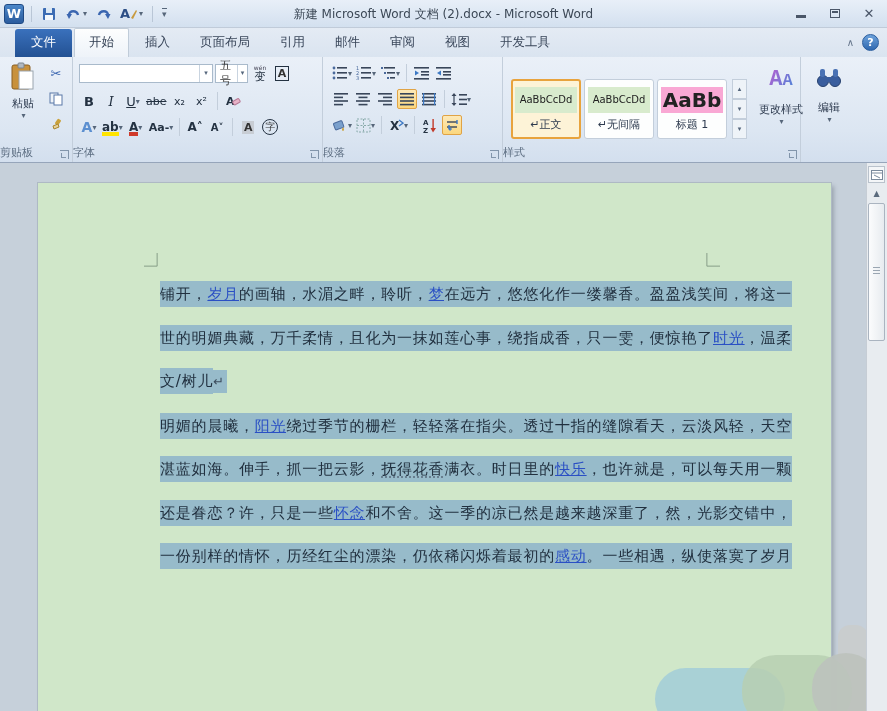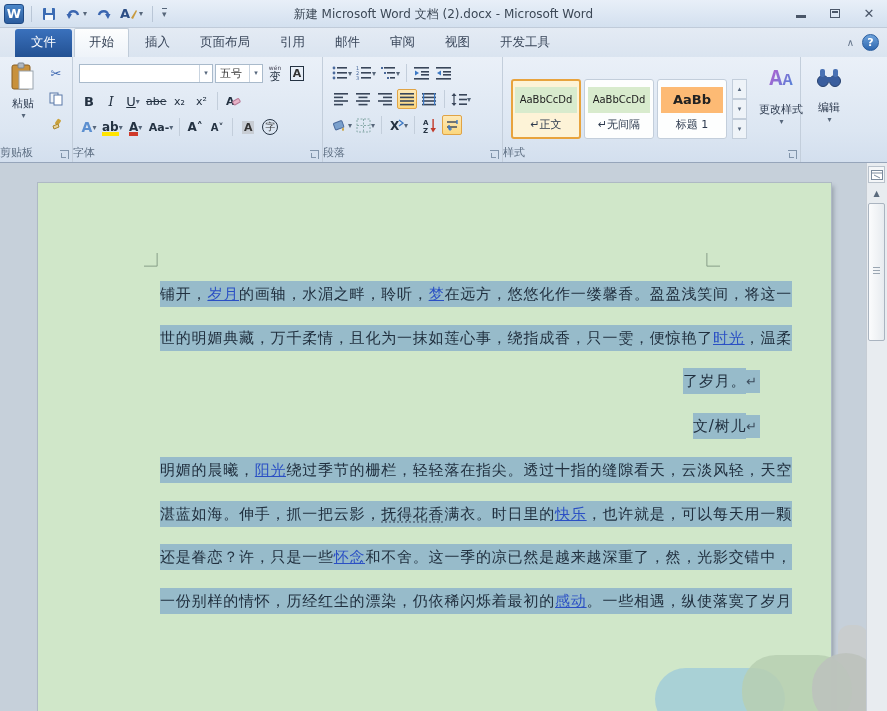--- a/index.html
+++ b/index.html
@@ -88,40 +88,40 @@
   .rrow { position:absolute; display:flex; align-items:center; gap:2px; }
   .vsep { width:1px; height:18px; background:#c3cedb; margin:0 3px; }
 
   
   .style-item { width:70px; height:60px; border:1px solid #c3cedb; border-radius:3px;
     background:#fdfefe; display:flex; flex-direction:column; align-items:center;
     justify-content:center; margin-right:3px; }
   .style-item.selected { border:2px solid #e8a33d; background:#fdf3d7; }
   .style-prev { width:62px; height:26px; background:#d8ebcd; display:flex; align-items:center;
     justify-content:center; font-size:10px; color:#222; }
-  .style-prev.h1 { font-weight:bold; font-size:13px; background:#fdba74; }
+  .style-prev.h1 { font-weight:bold; font-size:20px; background:#f9a8d4; }
   .style-name { font-size:11px; color:#2d3a4e; margin-top:4px; }
   .gal-scroll { display:flex; flex-direction:column; width:15px; }
   .gal-scroll span { height:20px; border:1px solid #c3cedb; background:#eef3f8; font-size:7px;
     display:flex; align-items:center; justify-content:center; color:#55667c; }
   .bigbtn { display:flex; flex-direction:column; align-items:center; justify-content:flex-start;
     padding-top:6px; width:52px; height:92px; border-radius:3px; }
   .bigbtn .blabel { font-size:11px; color:#2d3a4e; margin-top:11px; white-space:nowrap; }
   .aa-icon { font-weight:bold; font-size:22px; line-height:1;
     background:linear-gradient(120deg,#b75fd0,#4a86d8); -webkit-background-clip:text;
     background-clip:text; color:transparent;font-family:Liberation Mono, monospace; }
 
   
   .docarea { position:absolute; left:0; top:163px; width:887px; height:548px;
     background:#c6d0da; overflow:hidden; }
   .page { position:absolute; left:38px; top:20px; width:793px; height:528px;
     background:var(--page-green); box-shadow:0 0 0 1px #aeb9c4, 3px 3px 4px rgba(90,100,112,.4); }
   .cmark { position:absolute; width:14px; height:14px; }
   .doc-text { position:absolute; left:122px; top:97px; width:600px; }
-  .line { margin-bottom:15.5px; white-space:nowrap;text-align:right; }
+  .line { margin-bottom:15.5px; white-space:nowrap; }
   .line .seg { background:var(--sel-blue); color:#21303f; font-size:15px; line-height:28px;
     padding:4px 0; letter-spacing:0.8px; }
   .line .seg.link { color:#2b50c4; text-decoration:underline; }
   .line .seg.dotted { text-decoration:underline dotted #5a6b7c; text-underline-offset:3px; }
   .line .seg.mark { color:#3c4c5c; font-size:13px; padding-right:2px; }
 
   
   .vscroll { position:absolute; right:0; top:0; width:21px; height:548px; background:#e8ecf0;
     border-left:1px solid #c6cdd5; }
   .ruler-btn { position:absolute; right:2px; top:3px; width:17px; height:17px; background:#f4f6f8;
@@ -237,21 +237,21 @@
       <span class="glabel">剪贴板</span>
       <span class="launcher"></span>
     </div>
 
     <div class="rgroup" style="left:73px;width:250px;">
       <div class="rrow" style="left:6px;top:6px;">
         <span class="combo" style="width:134px;">
           <span></span>
           <span class="arrow">▾</span>
         </span>
-        <span class="combo" style="width:48px;">
+        <span class="combo" style="width:33px;">
           <span>五号</span>
           <span class="arrow">▾</span>
         </span>
         <span class="rbtn">
           <span class="pinyin">
               <span class="py">wén</span>
               <span class="han">变</span>
             </span>
         </span>
         <span class="rbtn">
@@ -529,21 +529,20 @@
     <div class="page">
       <svg class="cmark" style="left:106px;top:70px;" width="16" height="16" viewBox="0 0 16 16">
         <path d="M15 0 L15 15 L0 15" fill="none" stroke="#7d937f" stroke-width="1"></path>
       </svg>
       <svg class="cmark" style="left:668px;top:70px;" width="16" height="16" viewBox="0 0 16 16">
         <path d="M1 0 L1 15 L16 15" fill="none" stroke="#7d937f" stroke-width="1"></path>
       </svg>
       <div class="doc-text" id="doc-text">
           <div class="line"><span class="seg">铺开，</span><span class="seg link">岁月</span><span class="seg">的画轴，水湄之畔，聆听，</span><span class="seg link">梦</span><span class="seg">在远方，悠悠化作一缕馨香。盈盈浅笑间，将这一</span></div>
           <div class="line"><span class="seg">世的明媚典藏，万千柔情，且化为一抹如莲心事，绕指成香，只一雯，便惊艳了</span><span class="seg link">时光</span><span class="seg">，温柔</span></div>
-          <div class="line"><span class="seg">了岁月。</span><span class="seg mark">↵</span></div>
           <div class="line"><span class="seg">文/树儿</span><span class="seg mark">↵</span></div>
           <div class="line"><span class="seg">明媚的晨曦，</span><span class="seg link">阳光</span><span class="seg">绕过季节的栅栏，轻轻落在指尖。透过十指的缝隙看天，云淡风轻，天空</span></div>
           <div class="line"><span class="seg">湛蓝如海。伸手，抓一把云影，</span><span class="seg dotted">抚得花香</span><span class="seg">满衣。时日里的</span><span class="seg link">快乐</span><span class="seg">，也许就是，可以每天用一颗</span></div>
           <div class="line"><span class="seg">还是眷恋？许，只是一些</span><span class="seg link">怀念</span><span class="seg">和不舍。这一季的凉已然是越来越深重了，然，光影交错中，</span></div>
           <div class="line"><span class="seg">一份别样的情怀，历经红尘的漂染，仍依稀闪烁着最初的</span><span class="seg link">感动</span><span class="seg">。一些相遇，纵使落寞了岁月</span></div>
         </div>
     </div>
 
     <div class="blob" style="left:838px;top:462px;width:30px;height:90px;background:#c9ccce;border-radius:12px;opacity:.95;"></div>
     <div class="blob" style="left:655px;top:505px;width:130px;height:62px;background:#a2ccd8;opacity:.85;"></div>

